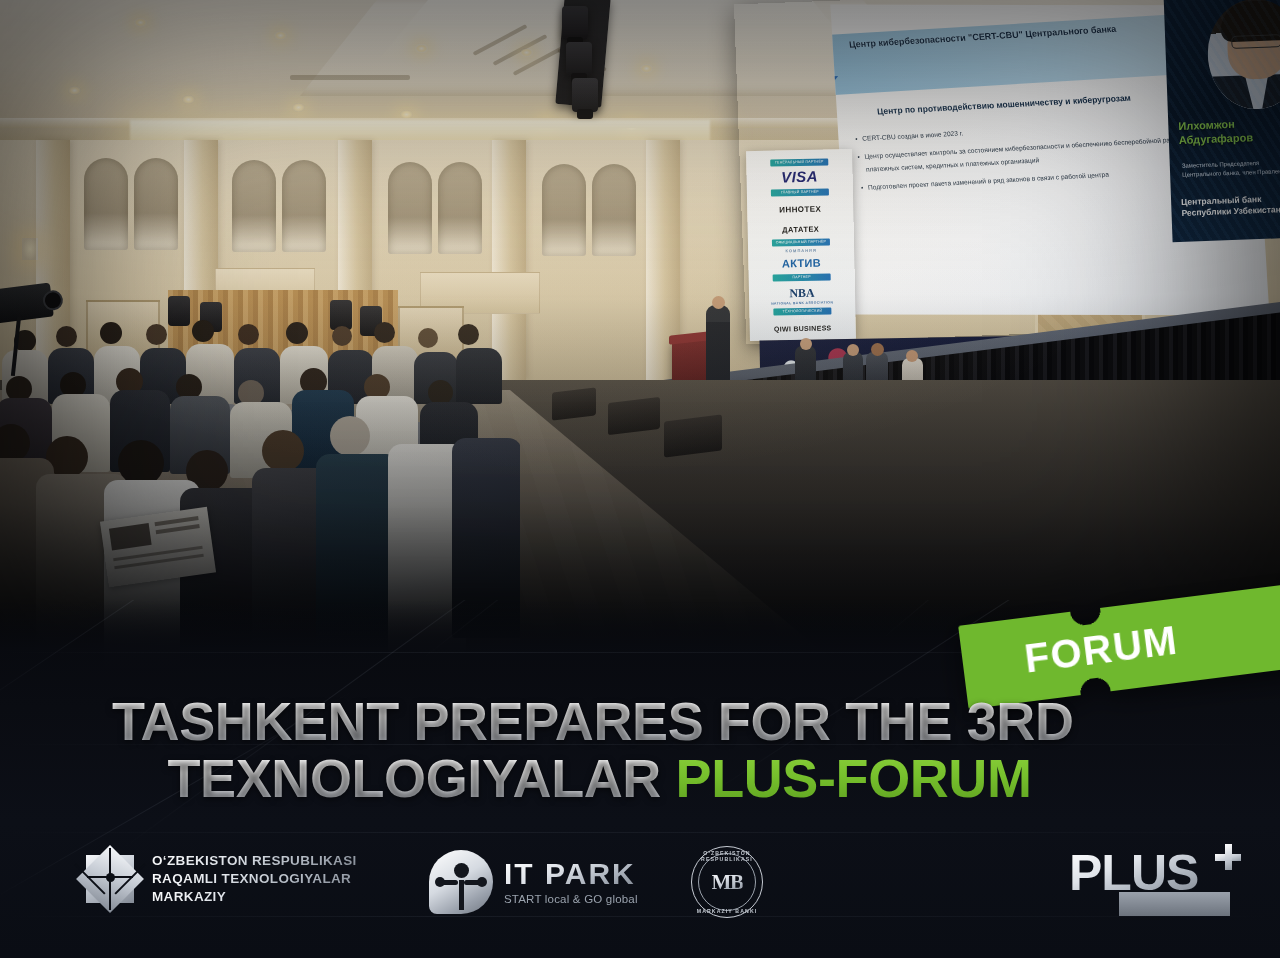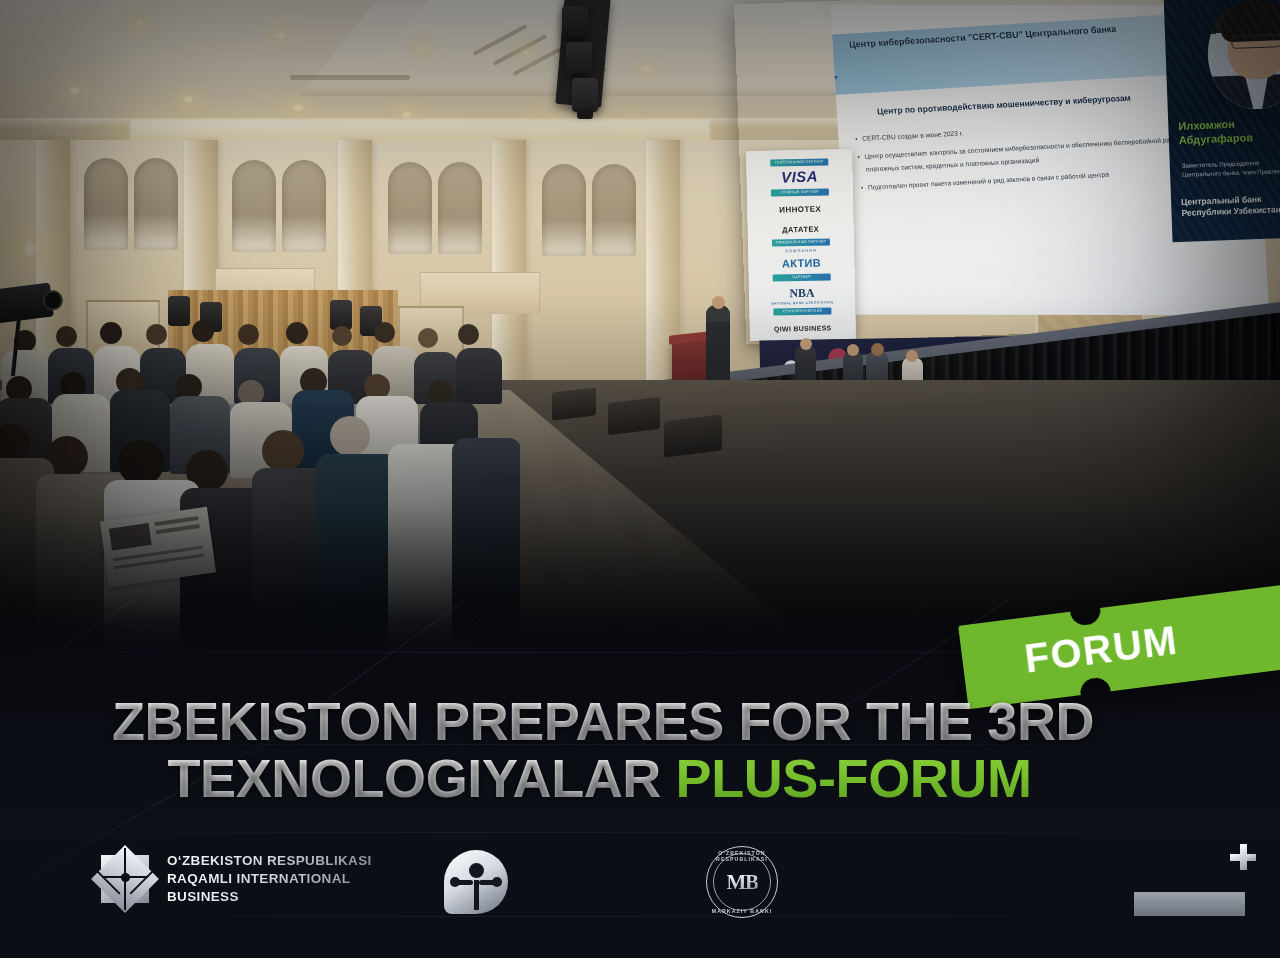--- a/index.html
+++ b/index.html
@@ -421,21 +421,21 @@
   }
   .hl-line .g{
     background:linear-gradient(180deg,#8cd13c 0%,#76bf2c 48%,#5d9f20 100%);
     -webkit-background-clip:text; background-clip:text;
     color:transparent;
   }
   .hl-line.two{ text-align:center; width:975px; }
 
   
   .logobar{
-    position:absolute; left:16px; top:832px; width:1016px; height:110px;
+    position:absolute; left:1px; top:832px; width:1016px; height:110px;
   }
   .logo{
     position:absolute; display:flex; align-items:center; gap:11px;
   }
   .silver{
     background:linear-gradient(160deg,#ffffff 0%,#dfe3e9 38%,#aeb5bf 68%,#7d848e 100%);
     -webkit-background-clip:text; background-clip:text; color:transparent;
   }
 
   
@@ -781,21 +781,21 @@
     </div>
   </div>
 
   <div class="forum-badge">
     <div class="tag"></div>
     <div class="label">FORUM</div>
   </div>
 
   <div class="headline">
     <div class="hl-line">
-      <span class="w">ZBEKISTON PREPARES FOR THE 3RD</span>
+      <span class="w">TASHKENT PREPARES FOR THE 3RD</span>
     </div>
     <div class="hl-line two">
       <span class="w">TEXNOLOGIYALAR </span><span class="g">PLUS-FORUM</span>
     </div>
   </div>
 
   <div class="logobar">
 
     <div class="logo" style="left:78px; top:14px;">
       <div class="star8">
@@ -803,49 +803,54 @@
         <div class="sq sq2"></div>
         <div class="cut" style="left:30px;top:2px;width:2px;height:30px;"></div>
         <div class="cut" style="left:8px;top:30px;width:46px;height:2px;"></div>
         <div class="cut" style="left:10px;top:12px;width:2px;height:42px;transform:rotate(-45deg);transform-origin:center;"></div>
         <div class="cut" style="left:50px;top:12px;width:2px;height:42px;transform:rotate(45deg);transform-origin:center;"></div>
         <div class="cut" style="left:30px;top:34px;width:2px;height:30px;"></div>
         <div class="dot"></div>
       </div>
       <div class="min-text">
         <div class="silver">O‘ZBEKISTON RESPUBLIKASI</div>
-        <div class="silver">RAQAMLI INTERNATIONAL</div>
-        <div class="silver">BUSINESS</div>
+        <div class="silver">RAQAMLI TEXNOLOGIYALAR</div>
+        <div class="silver">MARKAZIY</div>
       </div>
     </div>
 
     <div class="logo" style="left:428px; top:18px;">
       <div class="itmark">
         <div class="blob"></div>
         <div class="arm l"></div>
         <div class="arm r"></div>
         <div class="dotl"></div>
         <div class="dotr"></div>
         <div class="body"></div>
         <div class="hd"></div>
       </div>
+      <div>
+        <div class="itpark-name silver">IT PARK</div>
+        <div class="itpark-tag">START local &amp; GO global</div>
+      </div>
     </div>
 
     <div class="logo" style="left:690px; top:14px;">
       <div class="cbseal">
         <div class="ring"></div>
         <div class="ring2"></div>
         <div class="txt-top">O‘ZBEKISTON RESPUBLIKASI</div>
         <div class="mono silver">MB</div>
         <div class="txt-bot">MARKAZIY BANKI</div>
       </div>
     </div>
 
     <div class="logo" style="left:1068px; top:14px;">
       <div class="pluslogo">
+        <div class="word silver">PLUS</div>
         <div class="sup">
           <i class="h"></i>
           <i class="v"></i>
         </div>
         <div class="bar"></div>
       </div>
     </div>
 
   </div>
 

